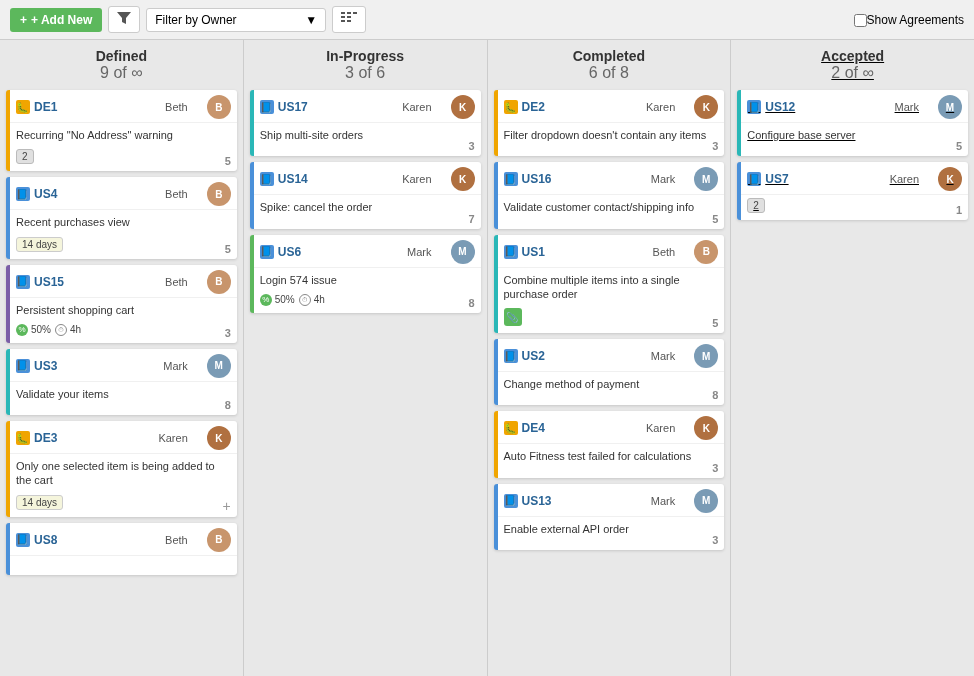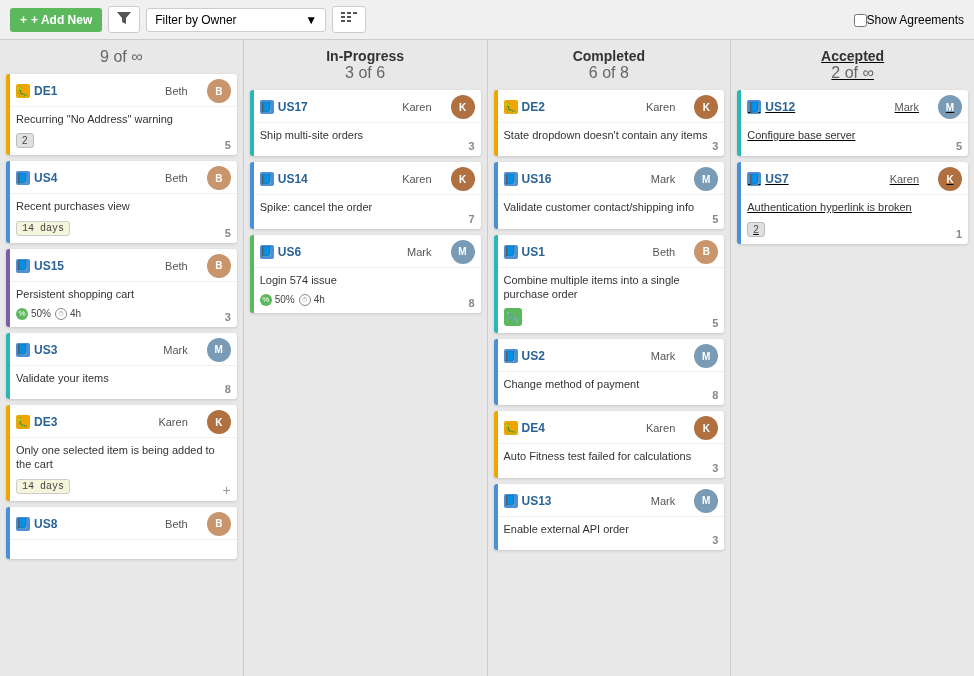--- a/index.html
+++ b/index.html
@@ -201,21 +201,20 @@
       background: #e0e0e0;
       border: 1px solid #bbb;
       border-radius: 3px;
       padding: 1px 5px;
       font-size: 10px;
       color: #444;
     }
     .tag.days {
       background: #f5f5dc;
       border-color: #ccc;
-      font-family: Liberation Mono, monospace;
     }
     .card-points {
       font-size: 11px;
       font-weight: bold;
       color: #888;
       position: absolute;
       bottom: 4px;
       right: 6px;
     }
     .progress-tag {
@@ -300,20 +299,21 @@
   </button>
   <div class="show-agreements">
     <input type="checkbox" style="">
     <span>Show Agreements</span>
   </div>
 </div>
 
 <div class="board" id="board">
 <div class="column">
       <div class="column-header">
+    <div class="column-title">Defined</div>
     <div class="column-count">9 of ∞</div>
   </div>
       <div class="column-cards">
         <div class="card orange">
       <div class="card-header">
         <div class="card-id-area">
           <span class="card-icon defect" style="font-size:10px;">🐛</span>
           <span class="card-id">DE1</span>
         </div>
         <div class="card-owner">
@@ -495,21 +495,21 @@
       <div class="card-header">
         <div class="card-id-area">
           <span class="card-icon defect" style="font-size:10px;">🐛</span>
           <span class="card-id">DE2</span>
         </div>
         <div class="card-owner">
           <span>Karen</span>
           <div class="avatar karen" style="font-size:10px;font-weight:bold;color:white;">K</div>
         </div>
       </div>
-      <div class="card-body">State dropdown doesn't contain any items</div>
+      <div class="card-body">Filter dropdown doesn't contain any items</div>
       <div class="card-footer">
         <div class="card-tags"></div>
       </div>
       <span class="card-points">3</span>
     </div>
         <div class="card blue">
       <div class="card-header">
         <div class="card-id-area">
           <span class="card-icon story" style="font-size:10px;">📘</span>
           <span class="card-id">US16</span>
@@ -624,21 +624,20 @@
       <div class="card-header">
         <div class="card-id-area">
           <span class="card-icon story" style="font-size:10px;">📘</span>
           <span class="card-id">US7</span>
         </div>
         <div class="card-owner">
           <span>Karen</span>
           <div class="avatar karen" style="font-size:10px;font-weight:bold;color:white;">K</div>
         </div>
       </div>
-      <div class="card-body">Authentication hyperlink is broken</div>
       <div class="card-footer">
         <div class="card-tags">
               <span class="tag">2</span>
             </div>
       </div>
       <span class="card-points">1</span>
     </div>
       </div>
     </div>
   </div>

